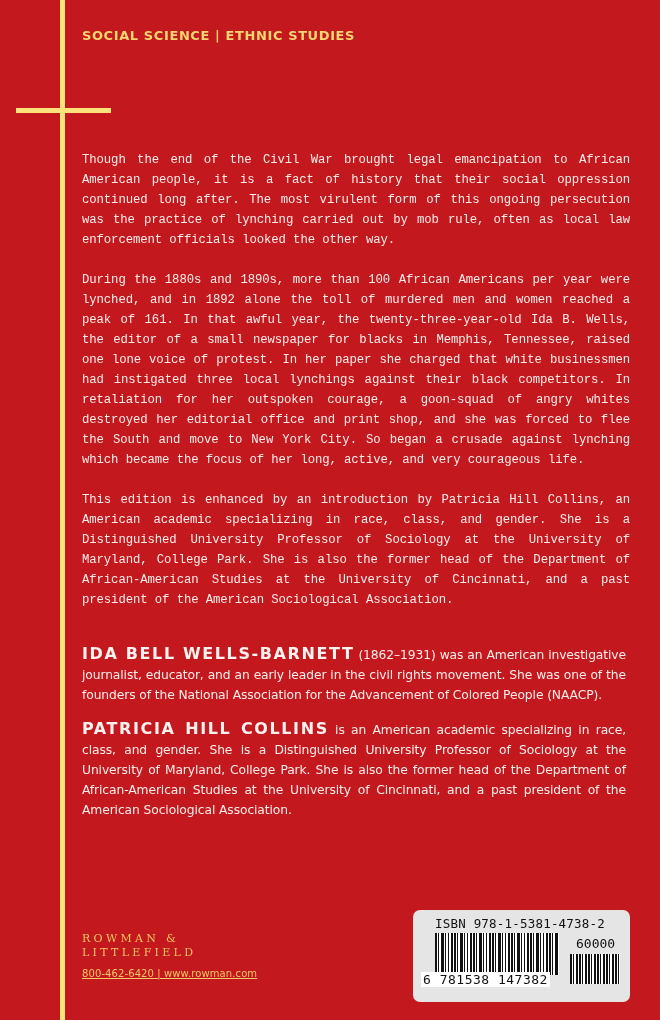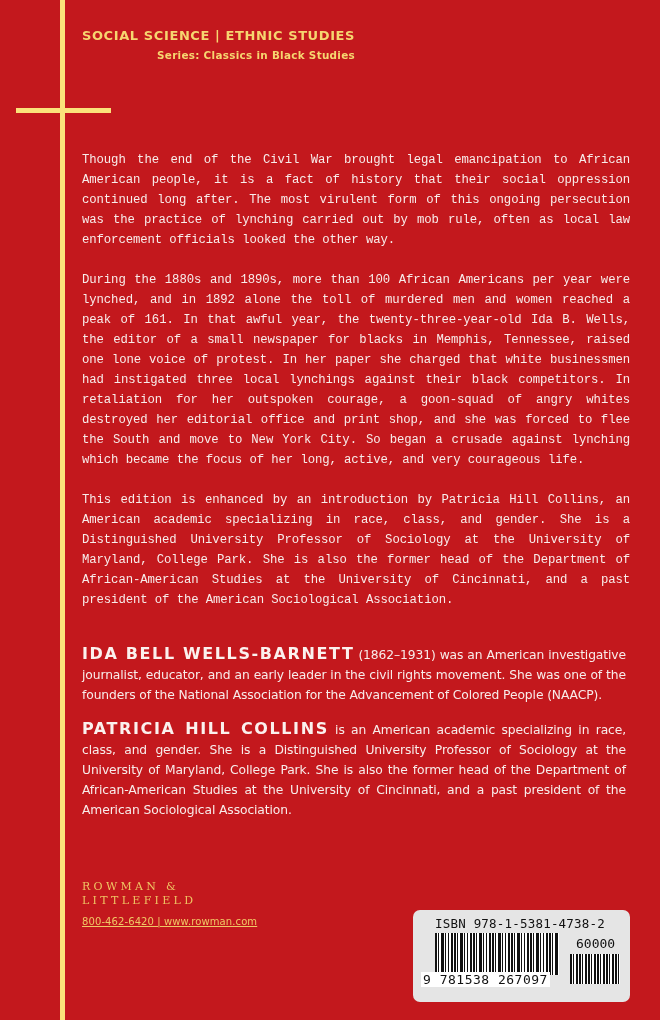--- a/index.html
+++ b/index.html
@@ -41,21 +41,21 @@
     position: absolute; left: 82px; width: 548px; top: 644px;
     font-size: 12.3px; line-height: 20px; text-align: justify; color: #F8ECEA;
     letter-spacing: -0.1px;
   }
   .bio { margin: 0 4px 14px 0; }
   .bio-name {
     font-size: 16px; font-weight: bold; letter-spacing: 1.6px; color: #FBF1EE;
   }
 
   .publisher {
-    position: absolute; left: 82px; top: 880px;
+    position: absolute; left: 82px; top: 932px;
     color: #EFC463;
   }
   .publisher .pub-line {
     font-family: "DejaVu Serif", serif; font-size: 11px; letter-spacing: 3.3px; line-height: 14px;
   }
   .publisher .contact {
     font-size: 10px; margin-top: 8px; letter-spacing: 0.1px; color: #F0C865; text-decoration: underline;
   }
 
   .barcode {
@@ -91,21 +91,20 @@
   }
 </style>
 </head>
 <body>
 
 <div class="vline"></div>
 <div class="hline"></div>
 
 <div class="header">
   <div class="cat">SOCIAL SCIENCE | ETHNIC STUDIES</div>
-  <div class="series">Series: Classics in Black Studies</div>
 </div>
 
 <div class="body-text" id="blurb">
   <p>Though the end of the Civil War brought legal emancipation to African American people, it is a fact of history that their social oppression continued long after. The most virulent form of this ongoing persecution was the practice of lynching carried out by mob rule, often as local law enforcement officials looked the other way.</p>
   <p>During the 1880s and 1890s, more than 100 African Americans per year were lynched, and in 1892 alone the toll of murdered men and women reached a peak of 161. In that awful year, the twenty-three-year-old Ida B. Wells, the editor of a small newspaper for blacks in Memphis, Tennessee, raised one lone voice of protest. In her paper she charged that white businessmen had instigated three local lynchings against their black competitors. In retaliation for her outspoken courage, a goon-squad of angry whites destroyed her editorial office and print shop, and she was forced to flee the South and move to New York City. So began a crusade against lynching which became the focus of her long, active, and very courageous life.</p>
   <p>This edition is enhanced by an introduction by Patricia Hill Collins, an American academic specializing in race, class, and gender. She is a Distinguished University Professor of Sociology at the University of Maryland, College Park. She is also the former head of the Department of African-American Studies at the University of Cincinnati, and a past president of the American Sociological Association.</p>
 </div>
 
 <div class="bios">
   <p class="bio">
@@ -120,14 +119,14 @@
   <div class="pub-line">ROWMAN &amp;</div>
   <div class="pub-line">LITTLEFIELD</div>
   <div class="contact">800-462-6420 | www.rowman.com</div>
 </div>
 
 <div class="barcode">
   <div class="isbn">ISBN 978-1-5381-4738-2</div>
   <div class="bars-main"></div>
   <div class="addon-num">60000</div>
   <div class="bars-addon"></div>
-  <div class="ean">9 781538 267097</div>
+  <div class="ean">6 781538 147382</div>
 </div>
 
 </body></html>

